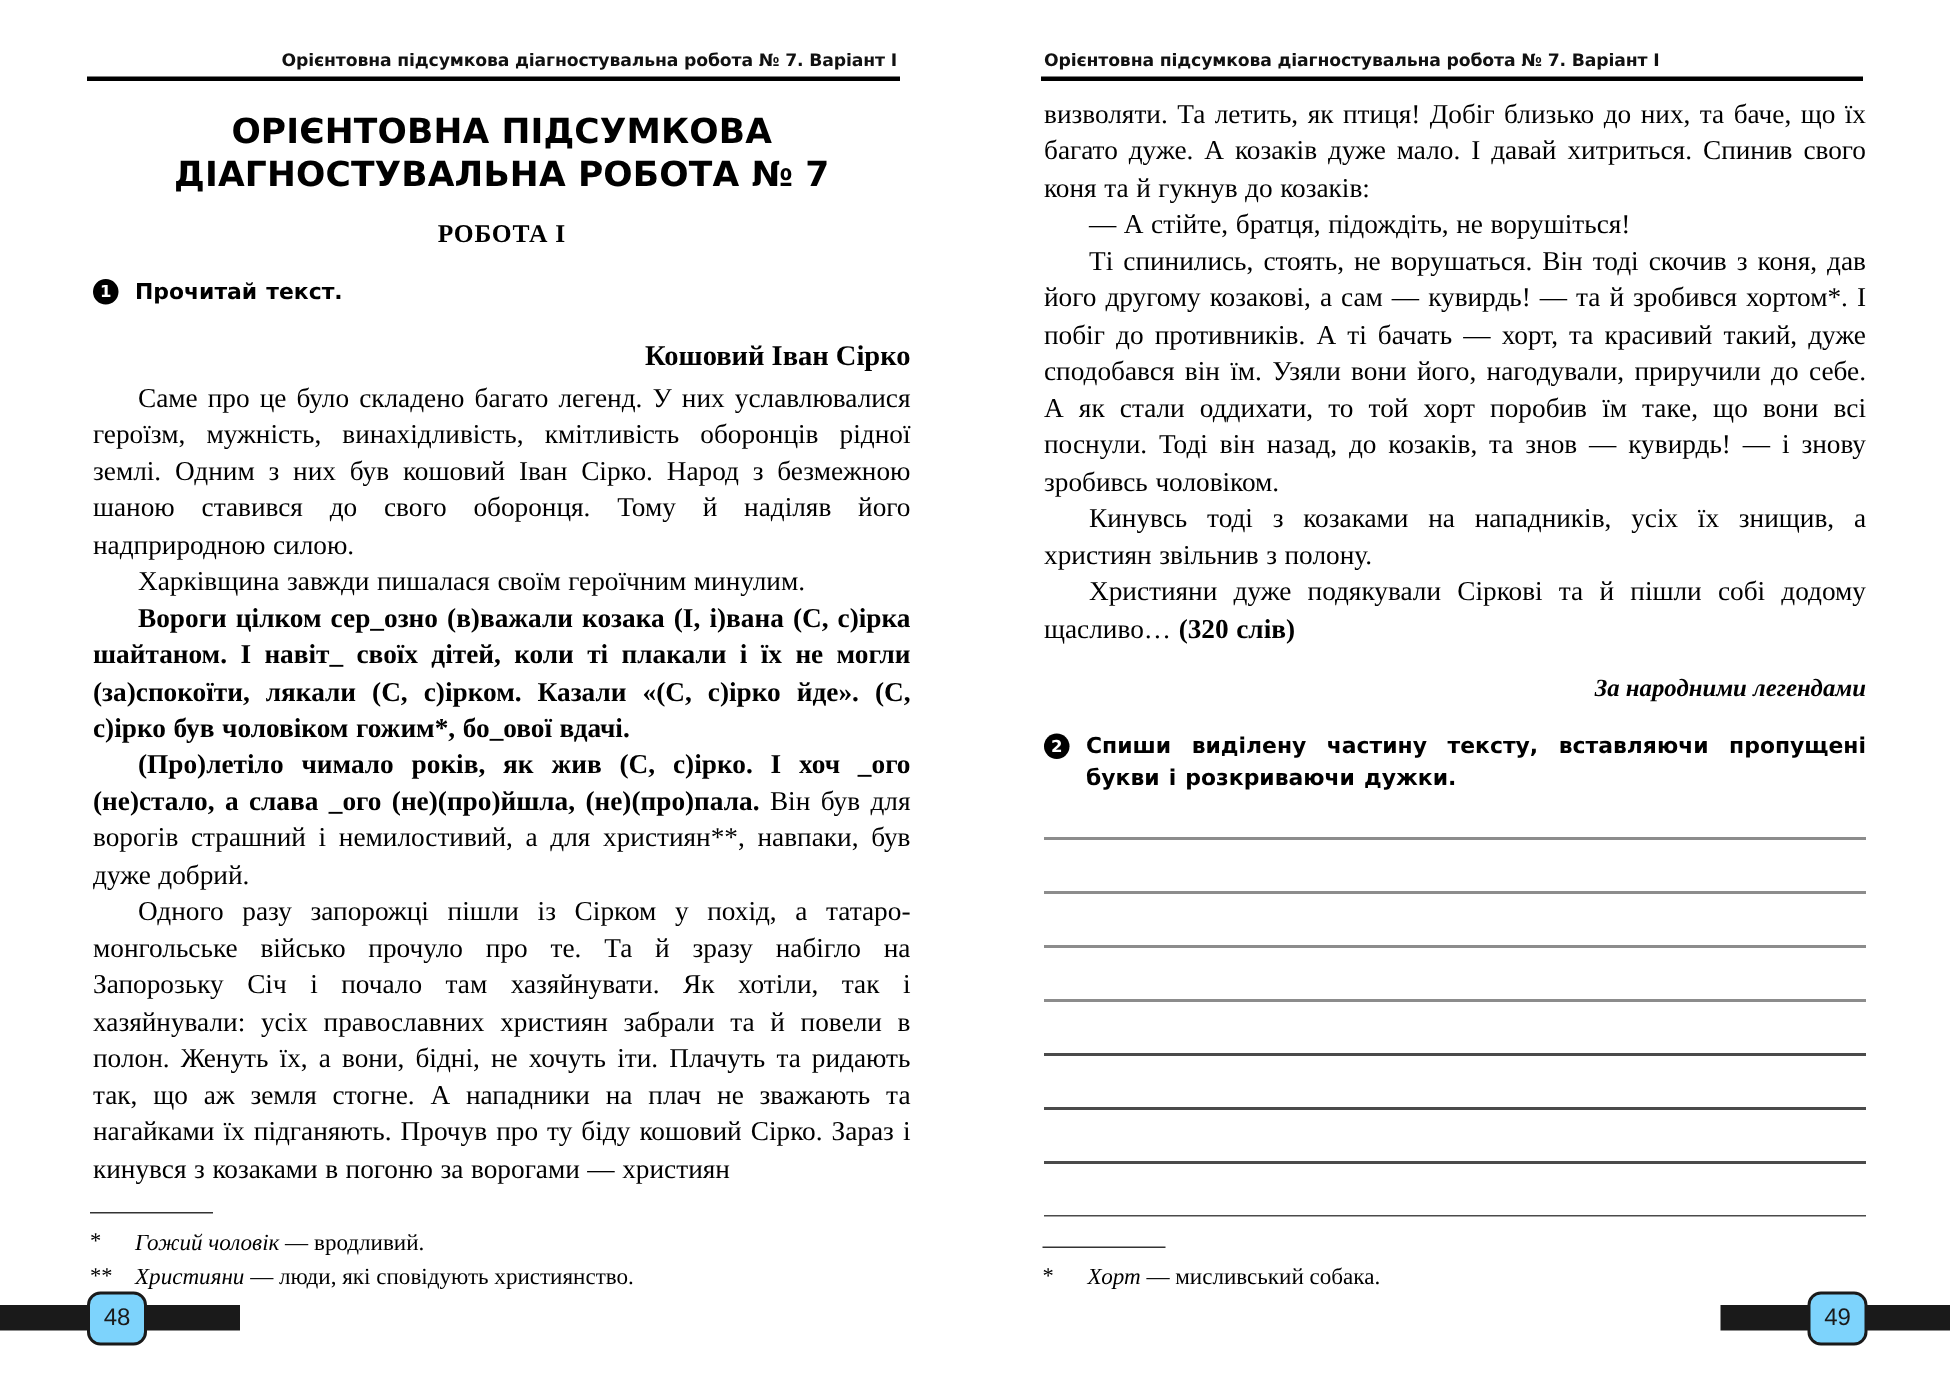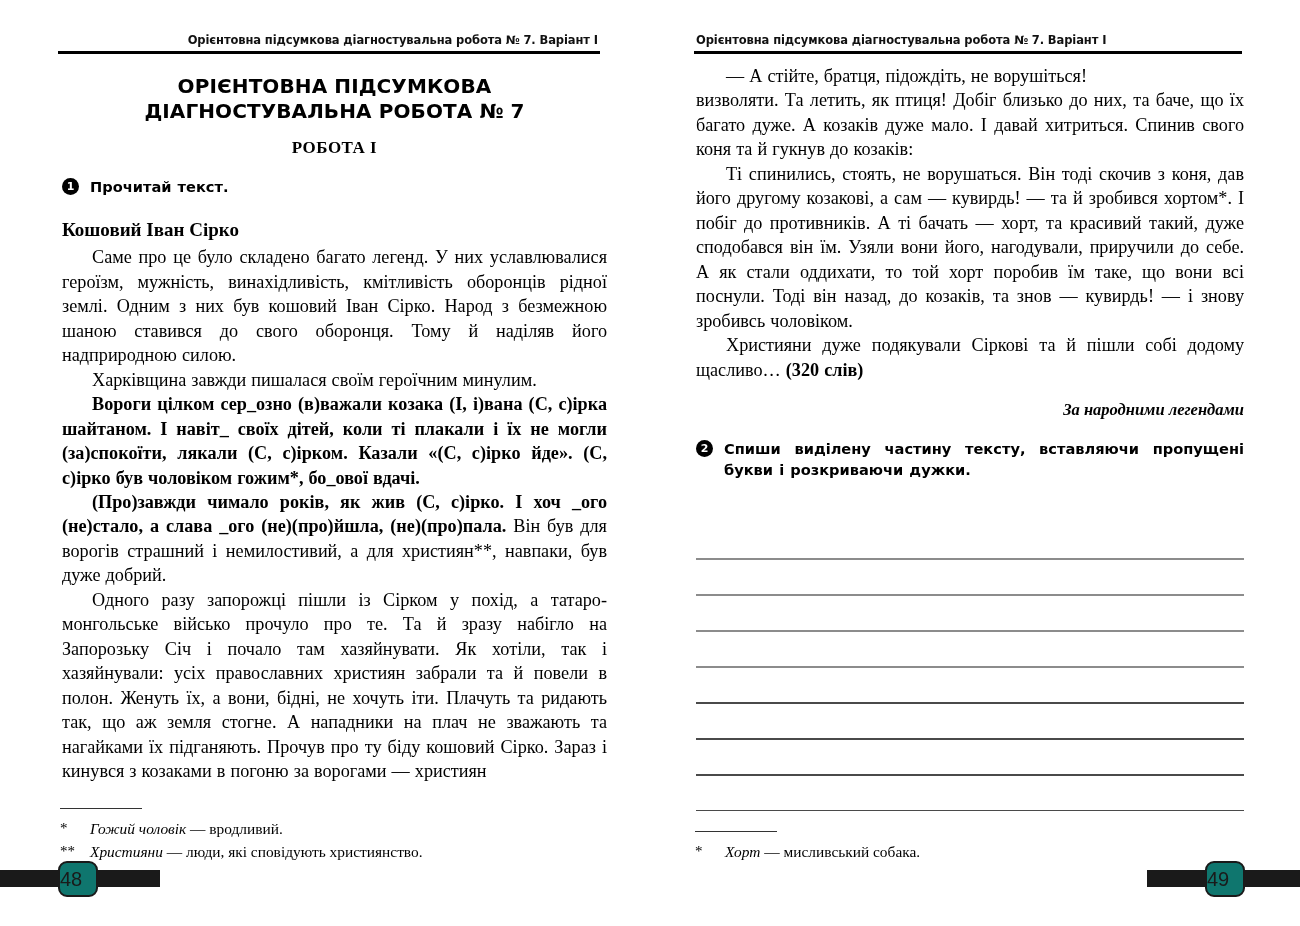--- a/index.html
+++ b/index.html
@@ -51,40 +51,40 @@
   .col {
     position: absolute;
     top: 64px;
   }
   .page-left .col  { left: 62px; width: 545px; }
   .page-right .col { left: 46px; width: 548px; }
 
   
   .work-title {
     font-family: "DejaVu Sans", "Liberation Sans", sans-serif;
-    font-size: 20px;
+    font-size: 23px;
     font-weight: 700;
     text-align: center;
     letter-spacing: 0.1px;
     margin: 10px 0 0 0;
     line-height: 1.25;
   }
   .variant-title {
     font-family: "Liberation Serif", "DejaVu Serif", serif;
     font-size: 17px;
     font-weight: 700;
     text-align: center;
     letter-spacing: 0.5px;
     margin: 14px 0 0 0;
   }
   .story-title {
     font-family: "Liberation Serif", "DejaVu Serif", serif;
     font-size: 19px;
     font-weight: 700;
-    text-align: left;
+    text-align: right;
     margin: 22px 0 4px 0;
   }
 
   
   .task {
     display: flex;
     align-items: flex-start;
     margin-top: 18px;
   }
   .task-num {
@@ -184,27 +184,27 @@
   .footbar-left  { left: 0px;   width: 160px; }
   .footbar-right { left: 1147px; width: 153px; }
 
   .folio {
     position: absolute;
     top: 861px;
     width: 40px;
     height: 36px;
     border: 2.5px solid #1a1a1a;
     border-radius: 9px;
-    background: #0f766e;
+    background: #7dd3fc;
     color: #1a1a1a;
     font-family: "Liberation Sans", "DejaVu Sans", sans-serif;
-    font-size: 20px;
+    font-size: 16px;
     font-weight: 400;
     line-height: 32px;
-    text-align: left;
+    text-align: center;
     box-sizing: border-box;
   }
   .folio-left  { left: 58px; }
   .folio-right { left: 1205px; }
 </style>
 </head>
 <body>
 
 <div class="page page-left">
 
@@ -219,21 +219,21 @@
     <div class="task">
       <span class="task-num">1</span>
       <span class="task-text">Прочитай текст.</span>
     </div>
 
     <h3 class="story-title">Кошовий Іван Сірко</h3>
 
     <p class="body">Саме про це було складено багато легенд. У них уславлювалися героїзм, мужність, винахідливість, кмітливість оборонців рідної землі. Одним з них був кошовий Іван Сірко. Народ з безмежною шаною ставився до свого оборонця. Тому й наділяв його надприродною силою.</p>
     <p class="body">Харківщина завжди пишалася своїм героїчним минулим.</p>
     <p class="body bold">Вороги цілком сер_озно (в)важали козака (І, і)вана (С, с)ірка шайтаном. І навіт_ своїх дітей, коли ті плакали і їх не могли (за)спокоїти, лякали (С, с)ірком. Казали «(С, с)ірко йде». (С, с)ірко був чоловіком гожим*, бо_ової вдачі.</p>
-    <p class="body"><b>(Про)завжди чимало років, як жив (С, с)ірко. І хоч _ого (не)стало, а слава _ого (не)(про)йшла, (не)(про)пала.</b><span> Він був для ворогів страшний і немилостивий, а для християн**, навпаки, був дуже добрий.</span></p>
+    <p class="body"><b>(Про)летіло чимало років, як жив (С, с)ірко. І хоч _ого (не)стало, а слава _ого (не)(про)йшла, (не)(про)пала.</b><span> Він був для ворогів страшний і немилостивий, а для християн**, навпаки, був дуже добрий.</span></p>
     <p class="body">Одного разу запорожці пішли із Сірком у похід, а татаро-монгольське військо прочуло про те. Та й зразу набігло на Запорозьку Січ і почало там хазяйнувати. Як хотіли, так і хазяйнували: усіх православних християн забрали та й повели в полон. Женуть їх, а вони, бідні, не хочуть іти. Плачуть та ридають так, що аж земля стогне. А нападники на плач не зважають та нагайками їх підганяють. Прочув про ту біду кошовий Сірко. Зараз і кинувся з козаками в погоню за ворогами — християн</p>
 
   </div>
 
   <div class="footnotes">
     <div class="fn-rule"></div>
     <div class="fn">
       <span class="fn-mark">*</span>
       <span><i class="fn-term">Гожий чоловік</i><span> — вродливий.</span></span>
     </div>
@@ -245,23 +245,24 @@
 
 </div>
 
 <div class="page page-right">
 
   <div class="runhead">Орієнтовна підсумкова діагностувальна робота № 7. Варіант I</div>
   <div class="runrule"></div>
 
   <div class="col">
 
+    <p class="body" style="text-indent:0">визволяти. Та летить, як птиця! Добіг близько до них, та баче, що їх багато дуже. А козаків дуже мало. І давай хитриться. Спинив свого коня та й гукнув до козаків:</p>
     <p class="body dlg">— А стійте, братця, підождіть, не ворушіться!</p>
-    <p class="body" style="text-indent:0">визволяти. Та летить, як птиця! Добіг близько до них, та баче, що їх багато дуже. А козаків дуже мало. І давай хитриться. Спинив свого коня та й гукнув до козаків:</p>
     <p class="body">Ті спинились, стоять, не ворушаться. Він тоді скочив з коня, дав його другому козакові, а сам — кувирдь! — та й зробився хортом*. І побіг до противників. А ті бачать — хорт, та красивий такий, дуже сподобався він їм. Узяли вони його, нагодували, приручили до себе. А як стали оддихати, то той хорт поробив їм таке, що вони всі поснули. Тоді він назад, до козаків, та знов — кувирдь! — і знову зробивсь чоловіком.</p>
+    <p class="body">Кинувсь тоді з козаками на нападників, усіх їх знищив, а християн звільнив з полону.</p>
     <p class="body"><span>Християни дуже подякували Сіркові та й пішли собі додому щасливо… </span><span class="words-count">(320 слів)</span></p>
 
     <p class="credit">За народними легендами</p>
 
     <div class="task">
       <span class="task-num">2</span>
       <span class="task-text">Спиши виділену частину тексту, вставляючи пропущені букви і розкриваючи дужки.</span>
     </div>
 
   </div>

